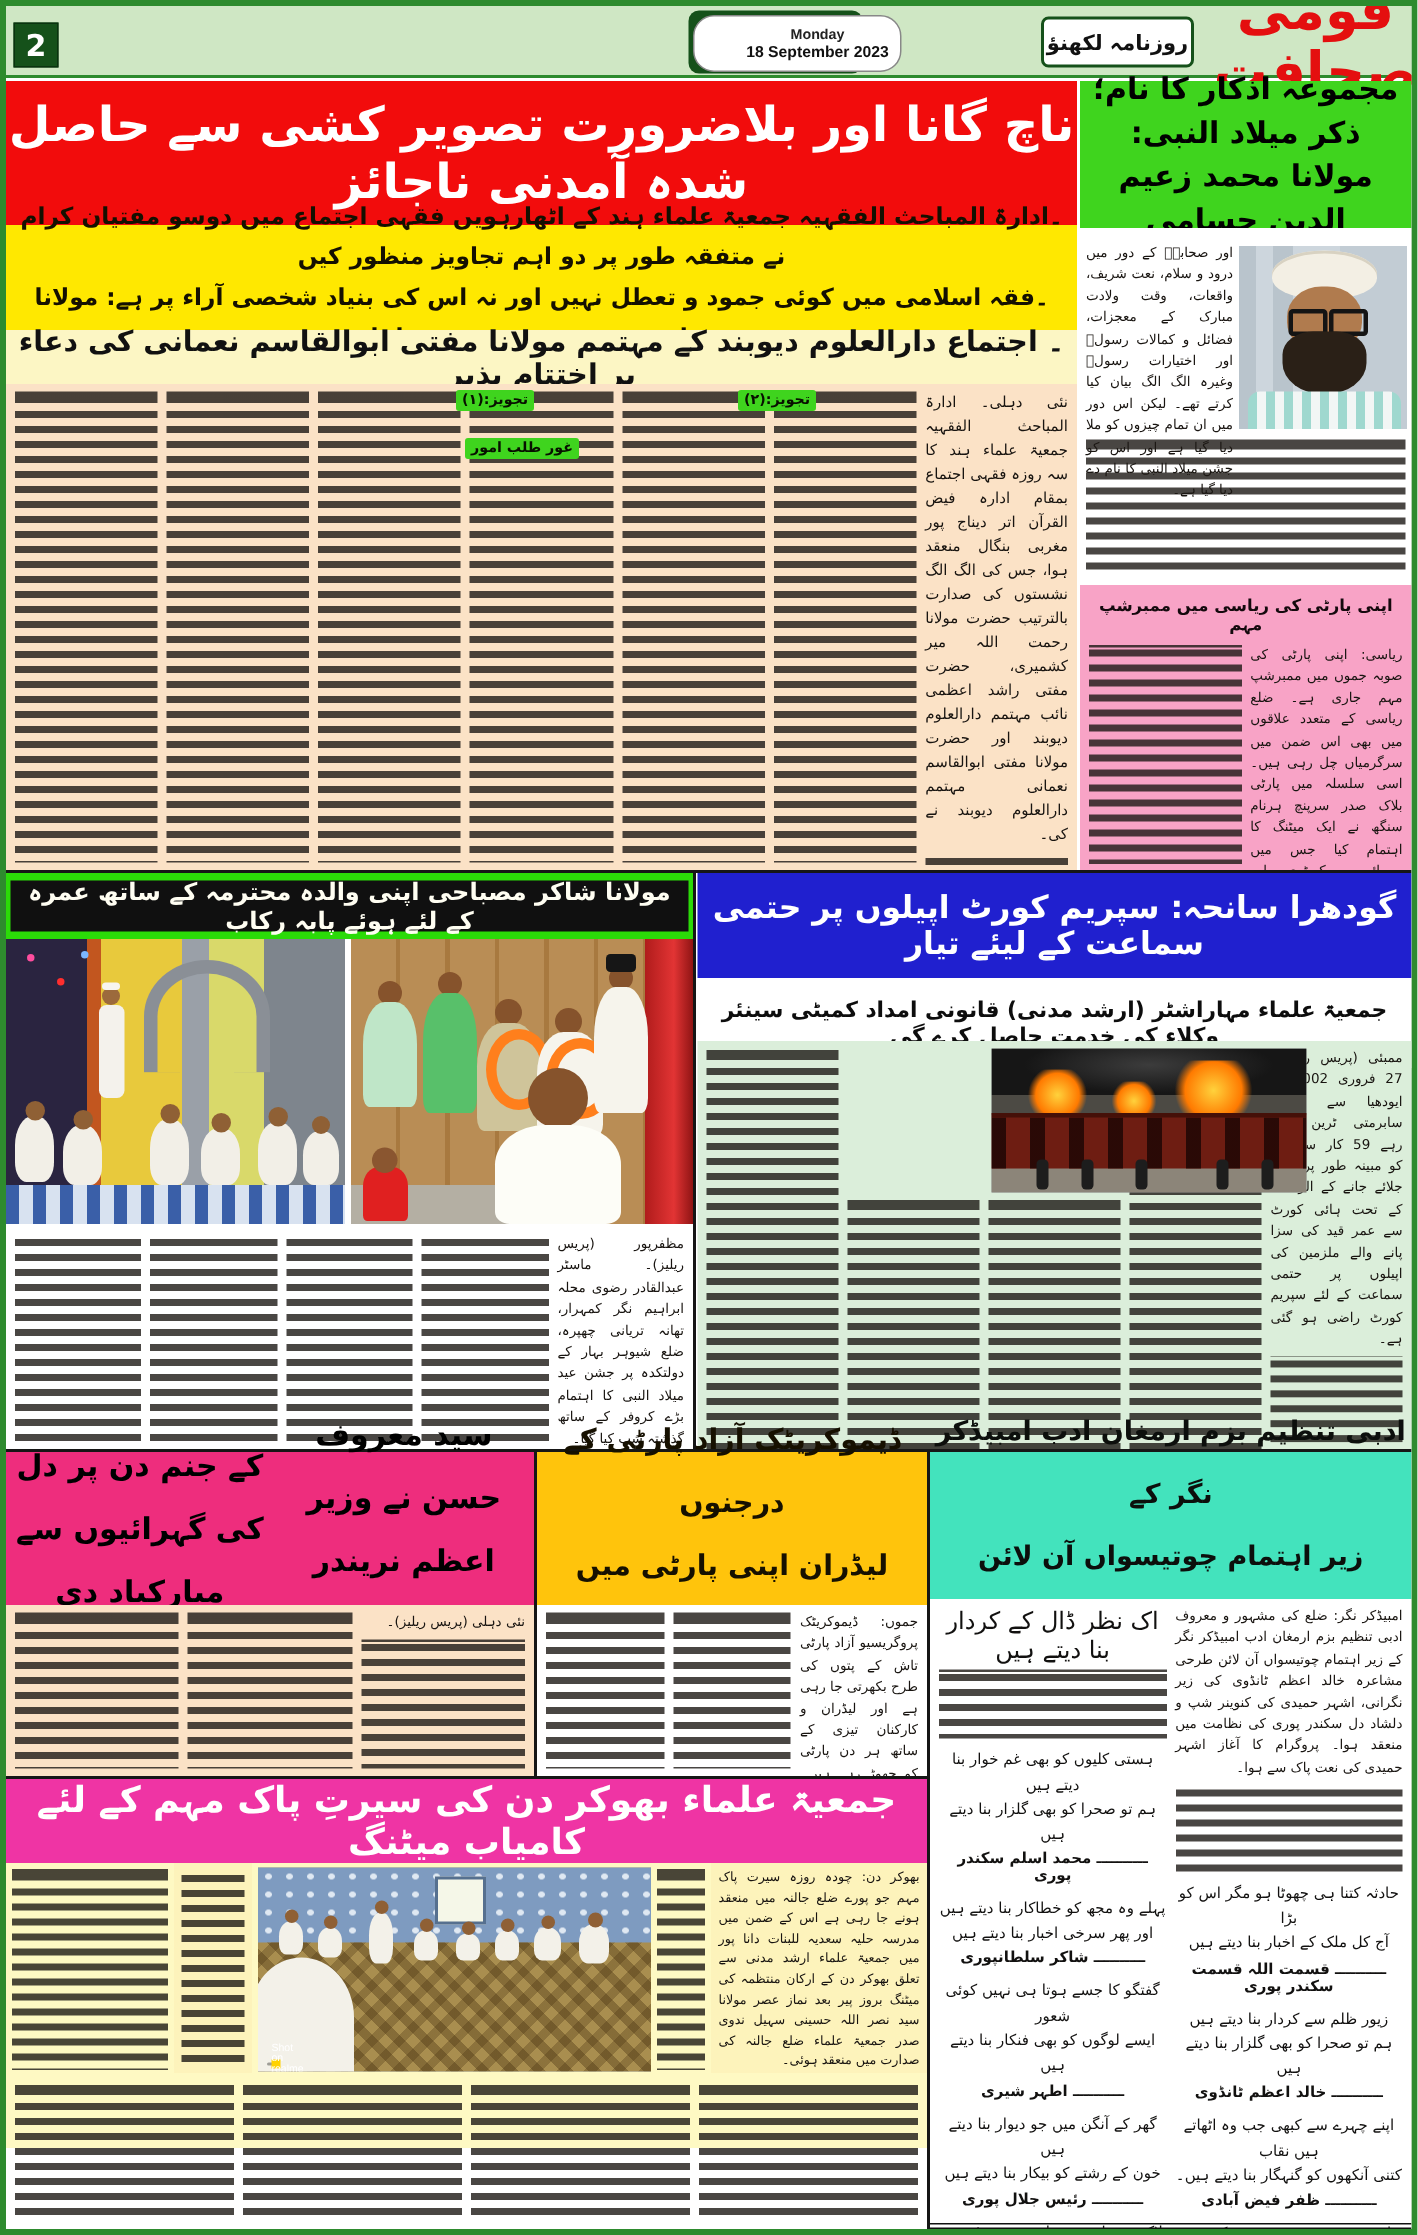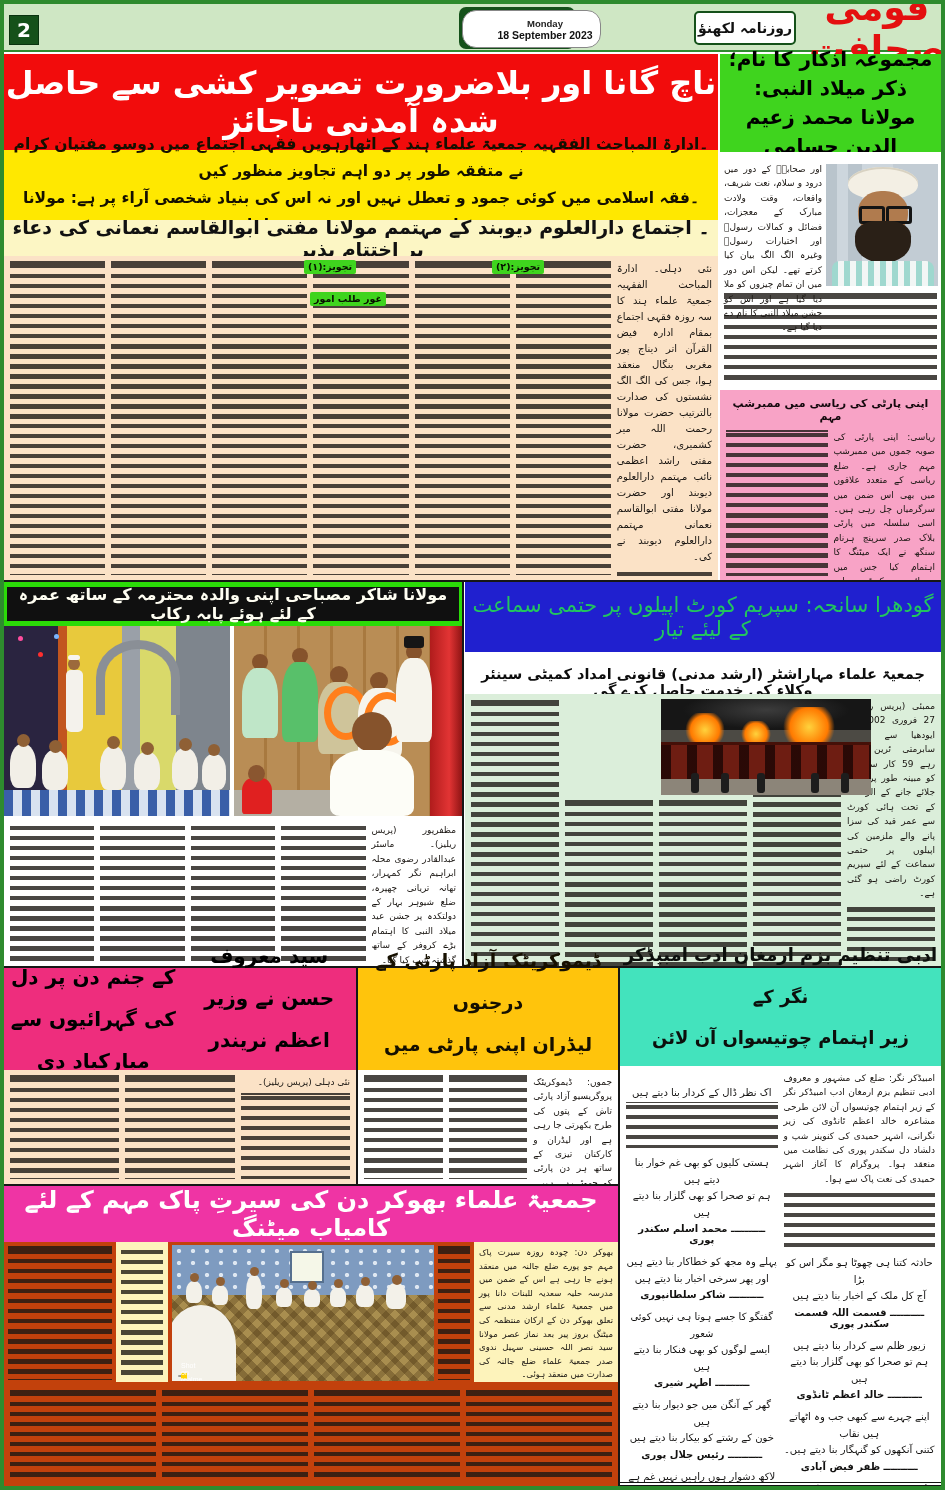--- a/index.html
+++ b/index.html
@@ -25,21 +25,21 @@
   .calligbox{background:#fff;border:2px solid #15511a;border-radius:5px;font-weight:bold;font-size:14px;color:#111;}
   .qaumi{color:#e40f0f;font-weight:800;font-size:36px;}
 
   
   .band-red{background:#f20c0c;color:#fff;font-weight:800;font-size:32px;}
   .band-yellow{background:#ffe800;color:#151000;font-weight:800;font-size:15.5px;line-height:1.75;flex-direction:column;}
   .band-cream{background:#fcf6c4;color:#111;font-weight:800;font-size:19px;}
   .band-green{background:#3fd41e;color:#000;font-weight:800;font-size:20px;line-height:1.45;padding:2px 4px;}
   .band-pinkhead{color:#14090d;font-weight:800;font-size:11px;}
   .band-black{background:#101010;color:#fffef2;font-weight:800;font-size:16px;}
-  .band-blue{background:#2020cf;color:#22c55e;font-weight:400;font-size:21px;}
+  .band-blue{background:#2020cf;color:#ffffff;font-weight:700;font-size:21px;}
   .band-whitesub{background:#fff;color:#0d0d0d;font-weight:800;font-size:14.5px;}
   .band-magenta{background:#ee2d7d;color:#000000;font-weight:800;font-size:20px;line-height:2.1;flex-direction:row;}
   .band-amber{background:#ffc40c;color:#161000;font-weight:800;font-size:19px;line-height:2.2;flex-direction:column;}
   .band-teal{background:#43e3bd;color:#0c0f0c;font-weight:800;font-size:18px;line-height:2.3;flex-direction:column;}
   .band-pink2{background:#ef34a4;color:#fff;font-weight:800;font-size:24px;}
 
   
   .body{display:flex;flex-direction:row-reverse;gap:6px;padding:5px 6px;}
   .col{flex:1 1 0;display:flex;flex-direction:column;min-width:0;}
   .ft{flex:1 1 auto;min-height:10px;
@@ -54,21 +54,21 @@
         padding:0 4px;line-height:14px;border-radius:2px;z-index:3;}
 
   
   .hr{background:#161616;height:2px;}
   .vr{background:#161616;width:2px;}
 
   
   .poem{margin:7px 0 9px;text-align:center;}
   .pline{font-size:10px;line-height:1.65;color:#121110;}
   .poet{font-size:10px;font-weight:bold;color:#121110;margin-top:2px;}
-  .opening-line{font-size:10px;text-align:center;color:#121110;margin:16px 0 4px;}
+  .opening-line{font-size:16px;text-align:center;color:#121110;margin:0 0 4px;}
 
   
   .photo{position:absolute;overflow:hidden;background:#888;}
   .photo *{position:absolute;}
 
   
   .po-bg{inset:0;background:linear-gradient(90deg,#b9c4cc 0 10%,#cdd6dd 10% 20%,#b9c4cc 20% 32%,#cdd6dd 32% 60%,#c2ccd4 60% 100%);}
   .po-turban{top:3px;left:22px;width:70px;height:32px;background:#f3efe4;border-radius:50% 50% 42% 42%;box-shadow:0 2px 0 #d8d2c2 inset;}
   .po-face{top:27px;left:32px;width:50px;height:44px;background:#b07b4e;border-radius:46%;}
   .po-gl1{top:42px;left:33px;width:20px;height:12px;border:3px solid #141414;border-radius:3px;}
@@ -408,21 +408,21 @@
           <div class="poem ur">
             <div class="pline">لاکھ دشوار ہوں راہیں نہیں غم ہے کیوں کی</div>
             <div class="pline">حوصلے آگ کو گلزار بنا دیتے ہیں</div>
           </div>
         </div>
 
     </div>
   </div>
 
   <div class="abs band-pink2 ctr ur" style="left:0;top:1182px;width:614px;height:56px;">جمعیۃ علماء بھوکر دن کی سیرتِ پاک مہم کے لئے کامیاب میٹنگ</div>
-  <div class="abs" style="left:0;top:1238px;width:614px;height:244px;background:#c2410c;">
+  <div class="abs" style="left:0;top:1238px;width:614px;height:190px;background:#fef9c3;">
     <div class="photo" style="left:168px;top:3px;width:262px;height:136px;">
       <div class="mo-wall"></div>
         <div class="mo-window"></div>
         <div class="mo-carpet"></div>
       <div class="mo-person" style="left:14px;top:36px;width:16px;height:22px;"></div>
       <div class="mo-person" style="left:40px;top:40px;width:16px;height:20px;"></div>
       <div class="mo-person" style="left:74px;top:30px;width:16px;height:34px;"></div>
       <div class="mo-person" style="left:104px;top:42px;width:16px;height:20px;"></div>
       <div class="mo-person" style="left:132px;top:44px;width:16px;height:18px;"></div>
       <div class="mo-person" style="left:158px;top:42px;width:16px;height:20px;"></div>

